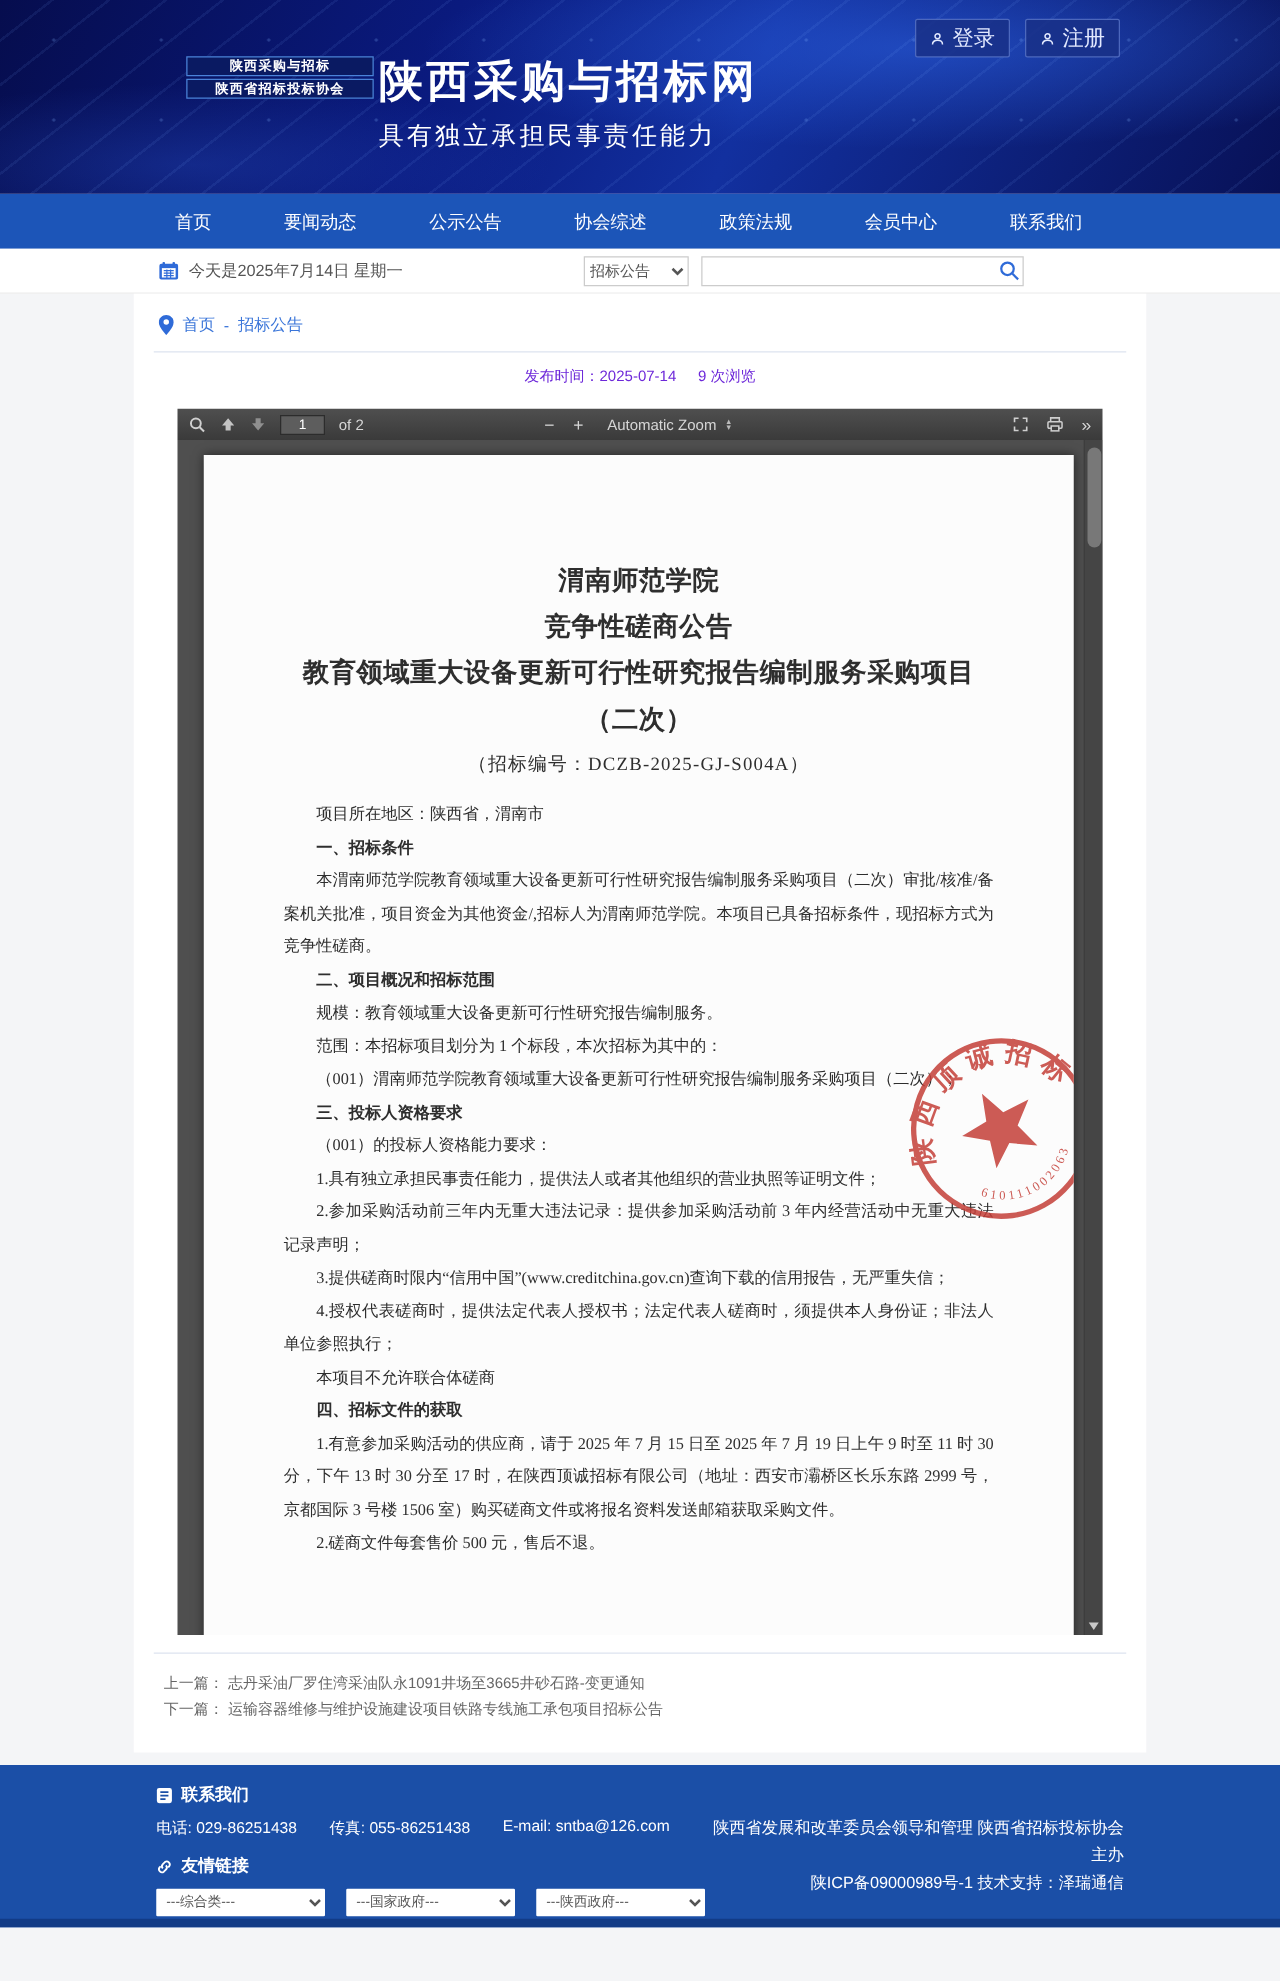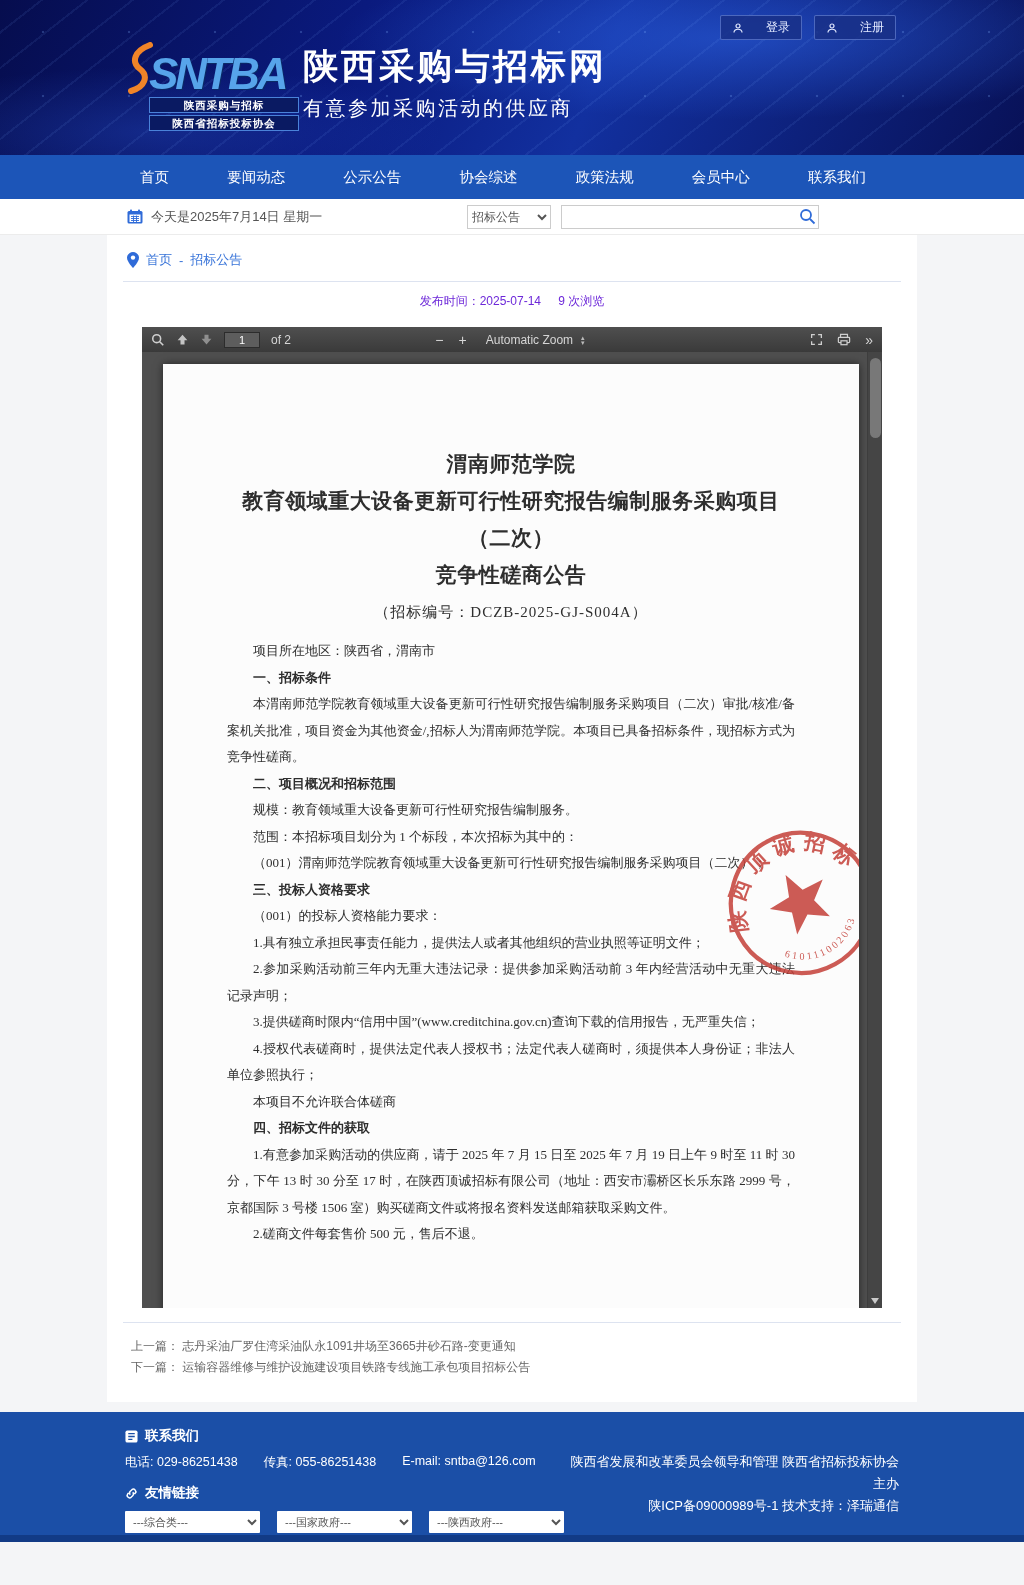--- a/index.html
+++ b/index.html
@@ -12,22 +12,22 @@
       radial-gradient(ellipse 60% 80% at 72% 25%, rgba(45,100,230,.55), transparent 65%),
       radial-gradient(ellipse 40% 60% at 15% 85%, rgba(40,80,200,.35), transparent 70%),
       linear-gradient(112deg, #060d4e 0%, #0a1a7e 34%, #12309f 58%, #081157 100%);
   }
   .header::before { content:""; position:absolute; inset:0; opacity:.35;
     background-image: radial-gradient(circle, rgba(130,180,255,.7) 1px, transparent 1.6px);
     background-size: 86px 64px; }
   .header::after { content:""; position:absolute; inset:-40px; opacity:.18;
     background: repeating-linear-gradient(-38deg, transparent 0 26px, rgba(120,170,255,.5) 26px 28px); }
   .auth { position:absolute; top:15px; right:128px; display:flex; gap:12px; z-index:3; }
-  .auth-btn { display:flex; align-items:center; gap:22px; background:rgba(25,48,135,.85);
-    border:1px solid rgba(120,150,230,.55); color:#e2e9ff; font-size:12px; padding:3px 11px;
+  .auth-btn { display:flex; align-items:center; gap:6px; background:rgba(25,48,135,.85);
+    border:1px solid rgba(120,150,230,.55); color:#e2e9ff; font-size:17px; padding:3px 11px;
     border-radius:2px; cursor:pointer; }
   .logo { position:absolute; left:127px; top:42px; z-index:3; }
   .logo-top { display:flex; align-items:flex-end; }
   .logo-mark { font-style:italic; font-weight:bold; font-size:44px; line-height:40px;
     color:#57a4ea; letter-spacing:-3px; text-shadow:1px 1px 0 #0a2a66; }
   .logo-badge { margin-top:3px; display:flex; flex-direction:column; gap:2px; width:150px; margin-left:22px; }
   .badge-line { background:#0a1a62; border:1px solid #4a82d9; color:#fff; font-size:10.5px;
     line-height:14px; text-align:center; letter-spacing:1px; font-weight:bold; }
   .site-title { position:absolute; left:303px; top:46px; color:#fff; z-index:3; }
   .site-title h1 { margin:0; font-size:35px; letter-spacing:3px; line-height:40px; }
@@ -120,35 +120,29 @@
     <div class="auth-btn">
       <svg width="12" height="12" viewBox="0 0 24 24" fill="none" stroke="currentColor" stroke-width="2.4">
           <circle cx="12" cy="8" r="4"></circle>
           <path d="M4 21c0-4.5 4-6.5 8-6.5s8 2 8 6.5"></path>
         </svg>
       <span>注册</span>
     </div>
   </div>
 
   <div class="logo">
-    <div class="logo-top">
-      <svg width="26" height="52" viewBox="0 0 26 52" style="margin-right:-4px;">
-        <path d="M23 3 C 7 9, 4 20, 13 27 C 22 34, 18 45, 4 49" stroke="#f08428" stroke-width="6" fill="none" stroke-linecap="round"></path>
-      </svg>
-      <span class="logo-mark">SNTBA</span>
-    </div>
     <div class="logo-badge">
       <span class="badge-line">陕西采购与招标</span>
       <span class="badge-line">陕西省招标投标协会</span>
     </div>
   </div>
 
   <div class="site-title">
     <h1>陕西采购与招标网</h1>
-    <div class="sub">有意参加采购活动的供应商</div>
+    <div class="sub">具有独立承担民事责任能力</div>
   </div>
 </div>
 
 <div class="nav">
 
     <div class="nav-item">首页</div>
 
     <div class="nav-item">要闻动态</div>
 
     <div class="nav-item">公示公告</div>
@@ -253,22 +247,22 @@
               <rect x="4.5" y="9" width="7" height="4.5" fill="#3f3f3f"></rect>
             </svg>
         </span>
         <span class="chev">»</span>
       </div>
     </div>
 
     <div class="pdf-viewer">
       <div class="pdf-page">
         <div class="doc-title">渭南师范学院</div>
+        <div class="doc-title">竞争性磋商公告</div>
         <div class="doc-title">教育领域重大设备更新可行性研究报告编制服务采购项目（二次）</div>
-        <div class="doc-title">竞争性磋商公告</div>
         <div class="doc-sub">（招标编号：DCZB-2025-GJ-S004A）</div>
         <div class="doc-body">
 
             <p>项目所在地区：陕西省，渭南市</p>
 
             <p class="bold">一、招标条件</p>
 
             <p>本渭南师范学院教育领域重大设备更新可行性研究报告编制服务采购项目（二次）审批/核准/备案机关批准，项目资金为其他资金/,招标人为渭南师范学院。本项目已具备招标条件，现招标方式为竞争性磋商。</p>
 
             <p class="bold">二、项目概况和招标范围</p>

